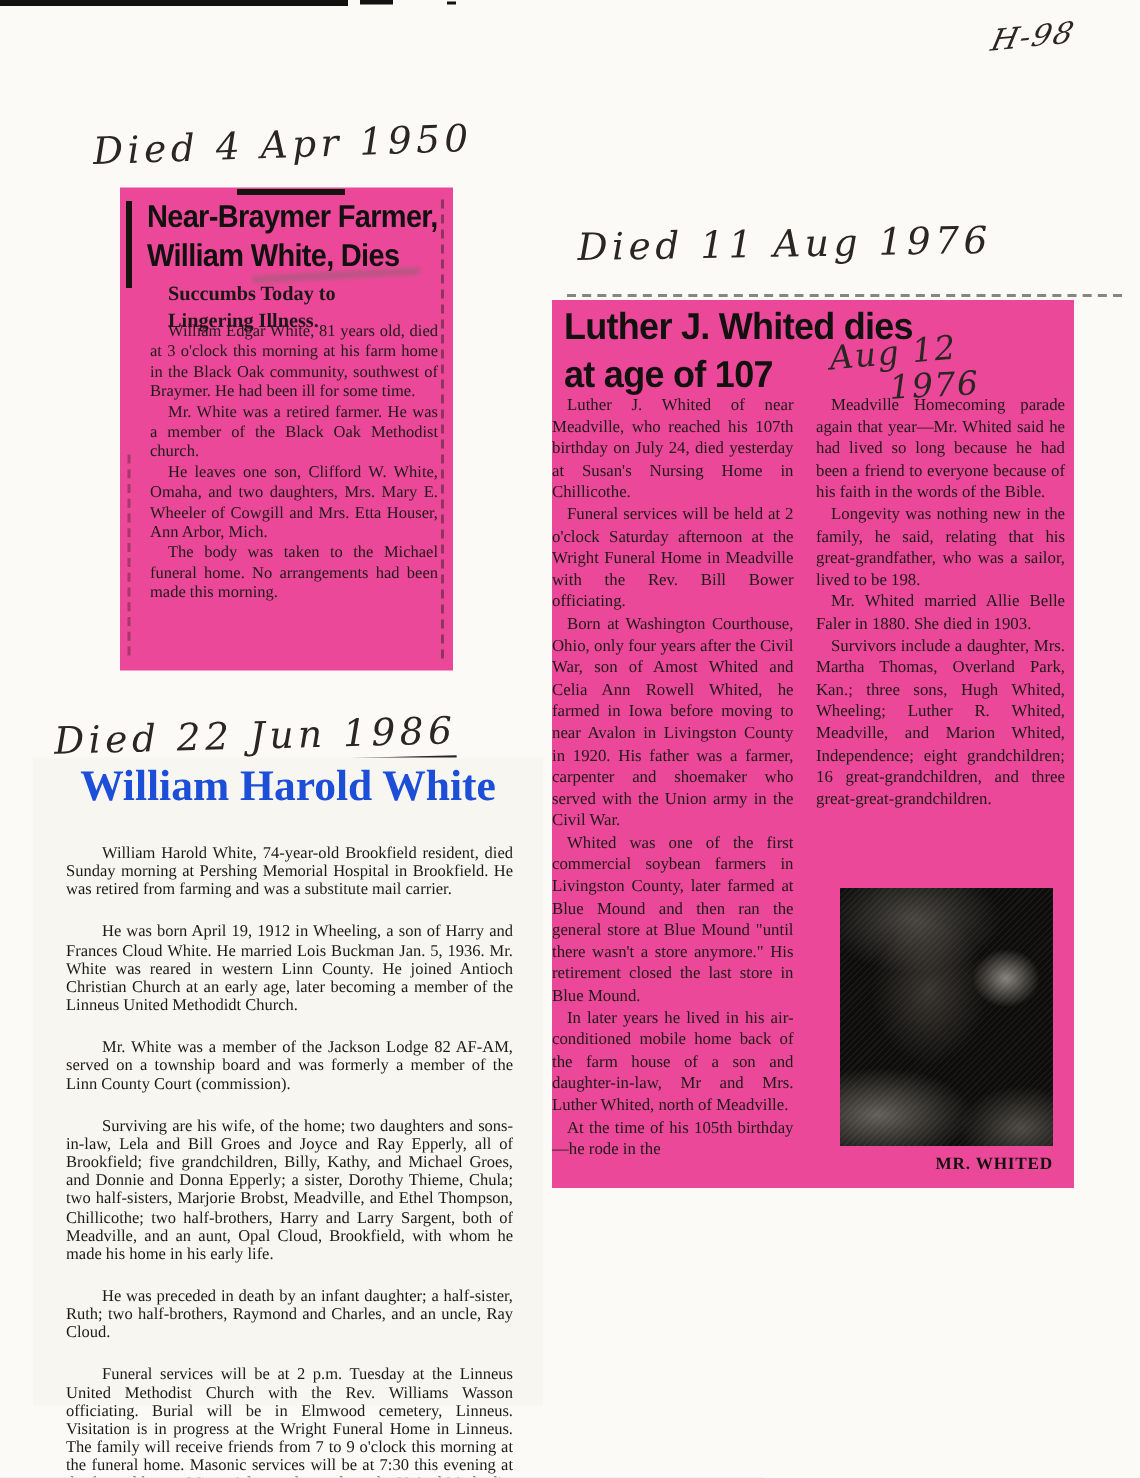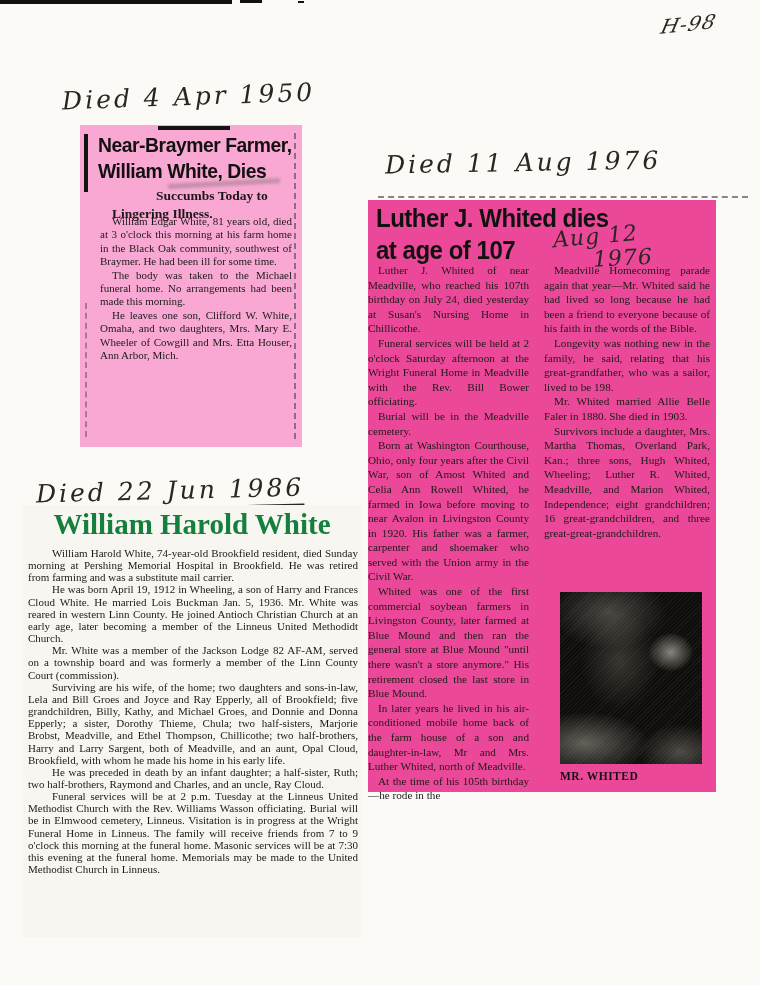--- a/index.html
+++ b/index.html
@@ -14,21 +14,21 @@
   .hw{
     position:absolute; font-family:"DejaVu Serif", serif; font-style:italic;
     color:#2a2622; white-space:nowrap;
   }
   .hw-date{font-size:25px; letter-spacing:3px;}
   .hw-corner{font-size:20px; letter-spacing:1px; transform:skewX(-18deg) rotate(-6deg);}
   .hw-note{font-size:22px; letter-spacing:1px; transform:rotate(-5deg); line-height:24px;}
   .hw-note .l2{display:block; margin-left:38px; transform:rotate(2deg);}
   .hw-underline{border-bottom:2px solid #2a2622; padding-bottom:2px;}
   
-  .clip1{position:absolute; left:80px; top:125px; width:222px; height:322px; background:#f9a8d4;}
+  .clip1{position:absolute; left:80px; top:125px; width:222px; height:322px; background:#ec4899;}
   .clip1-topbar{position:absolute; left:78px; top:1px; width:72px; height:4px; background:#151310;}
   .clip1-leftbar{position:absolute; left:4px; top:9px; width:4px; height:58px; background:#151310;}
   .clip1-right-dash{position:absolute; left:214px; top:8px; height:306px; width:0; border-right:2px dashed rgba(30,28,25,0.45);}
   .clip1-left-dash{position:absolute; left:5px; top:178px; height:134px; width:0; border-left:2px dashed rgba(30,28,25,0.35);}
   .clip1 .headline{
     position:absolute; left:18px; top:7px;
     font-family:"Liberation Sans", sans-serif; font-weight:bold;
     font-size:21px; line-height:26px; letter-spacing:-0.5px;
     transform:scaleX(0.92); transform-origin:left top; white-space:nowrap; color:#131110;
   }
@@ -70,34 +70,34 @@
       radial-gradient(ellipse 30px 26px at 78% 35%, rgba(232,226,214,0.55), rgba(232,226,214,0.12) 60%, transparent 75%),
       radial-gradient(ellipse 55px 70px at 42% 40%, rgba(165,155,143,0.28), transparent 70%),
       radial-gradient(ellipse 80px 50px at 35% 12%, rgba(205,198,186,0.30), transparent 72%),
       radial-gradient(ellipse 90px 45px at 18% 88%, rgba(214,207,195,0.42), transparent 70%),
       radial-gradient(ellipse 60px 40px at 85% 93%, rgba(192,186,174,0.35), transparent 70%),
       repeating-linear-gradient(135deg, rgba(255,255,255,0.05) 0 1px, transparent 1px 3px),
       #0e0d0b;
   }
   .photo-caption{
     position:absolute; left:560px; top:770px; width:142px;
-    text-align:left; font-weight:bold; font-size:11.5px; letter-spacing:0.5px; color:#14120f;
+    text-align:right; font-weight:bold; font-size:11.5px; letter-spacing:0.5px; color:#14120f;
   }
   
   .clip3{position:absolute; left:22px; top:505px; width:340px; height:432px; background:#f8f6f1;}
   .clip3 .headline{
     position:absolute; left:0; top:3px; width:100%; text-align:center;
-    font-family:"Liberation Serif", serif; font-weight:bold; font-size:29px; color:#15803d;
+    font-family:"Liberation Serif", serif; font-weight:bold; font-size:29px; color:#1d4ed8;
     white-space:nowrap;
   }
   .clip3 .body{
     position:absolute; left:6px; top:42px; width:330px;
     font-size:11px; line-height:12.15px; text-align:justify;
   }
-  .clip3 .body p{margin:0; text-indent:24px;}
+  .clip3 .body p{margin:16px; text-indent:24px;}
 </style>
 </head>
 <body>
 
 <div id="page">
 
   <div class="scan-strip" style="left:0;top:0;width:232px;height:4px;"></div>
   <div class="scan-strip" style="left:240px;top:0;width:22px;height:3px;"></div>
   <div class="scan-strip" style="left:298px;top:1px;width:6px;height:2px;"></div>
 
@@ -109,42 +109,42 @@
     <div class="clip1-topbar"></div>
     <div class="clip1-leftbar"></div>
     <div class="clip1-right-dash"></div>
     <div class="clip1-left-dash"></div>
     <h2 class="headline" style="margin:0;">
       <span style="display:block;">Near-Braymer Farmer,</span>
       <span style="display:block;">William White, Dies</span>
     </h2>
     <div class="smudge"></div>
     <div class="subhead">
-      <span style="display:block;margin-left:44px;">Succumbs Today to</span>
+      <span style="display:block;">Succumbs Today to</span>
       <span style="display:block;">Lingering Illness.</span>
     </div>
     <div class="body">
       <p>William Edgar White, 81 years old, died at 3 o'clock this morning at his farm home in the Black Oak community, southwest of Braymer. He had been ill for some time.</p>
+      <p>Mr. White was a retired farmer. He was a member of the Black Oak Methodist church.</p>
+      <p>He leaves one son, Clifford W. White, Omaha, and two daughters, Mrs. Mary E. Wheeler of Cowgill and Mrs. Etta Houser, Ann Arbor, Mich.</p>
       <p>The body was taken to the Michael funeral home.  No arrangements had been made this morning.</p>
-      <p>He leaves one son, Clifford W. White, Omaha, and two daughters, Mrs. Mary E. Wheeler of Cowgill and Mrs. Etta Houser, Ann Arbor, Mich.</p>
     </div>
   </section>
 
   <div class="hw hw-date" style="left:385px; top:148px; transform:rotate(-1deg);">Died 11 Aug 1976</div>
   <div class="dash-rule"></div>
 
   <section class="clip2">
     <h2 class="headline" style="margin:0;">
       <span style="display:block;">Luther J. Whited dies</span>
       <span style="display:block;">at age of 107</span>
     </h2>
     <div class="col col1">
       <p>Luther J. Whited of near Meadville, who reached his 107th birthday on July 24, died yesterday at Susan's Nursing Home in Chillicothe.</p>
       <p>Funeral services will be held at 2 o'clock Saturday afternoon at the Wright Funeral Home in Meadville with the Rev. Bill Bower officiating.</p>
-      <p>Burial will be in the Meadville cemetery.</p>
       <p>Born at Washington Courthouse, Ohio, only four years after the Civil War, son of Amost Whited and Celia Ann Rowell Whited, he farmed in Iowa before moving to near Avalon in Livingston County in 1920. His father was a farmer, carpenter and shoemaker who served with the Union army in the Civil War.</p>
       <p>Whited was one of the first commercial soybean farmers in Livingston County, later farmed at Blue Mound and then ran the general store at Blue Mound "until there wasn't a store anymore." His retirement closed the last store in Blue Mound.</p>
       <p>In later years he lived in his air-conditioned mobile home back of the farm house of a son and daughter-in-law, Mr and Mrs. Luther Whited, north of Meadville.</p>
       <p>At the time of his 105th birthday—he rode in the</p>
     </div>
     <div class="col col2">
       <p>Meadville Homecoming parade again that year—Mr. Whited said he had lived so long because he had been a friend to everyone because of his faith in the words of the Bible.</p>
       <p>Longevity was nothing new in the family, he said, relating that his great-grandfather, who was a sailor, lived to be 198.</p>
       <p>Mr. Whited married Allie Belle Faler in 1880. She died in 1903.</p>
       <p>Survivors include a daughter, Mrs. Martha Thomas, Overland Park, Kan.; three sons, Hugh Whited, Wheeling; Luther R. Whited, Meadville, and Marion Whited, Independence; eight grandchildren; 16 great-grandchildren, and three great-great-grandchildren.</p>

